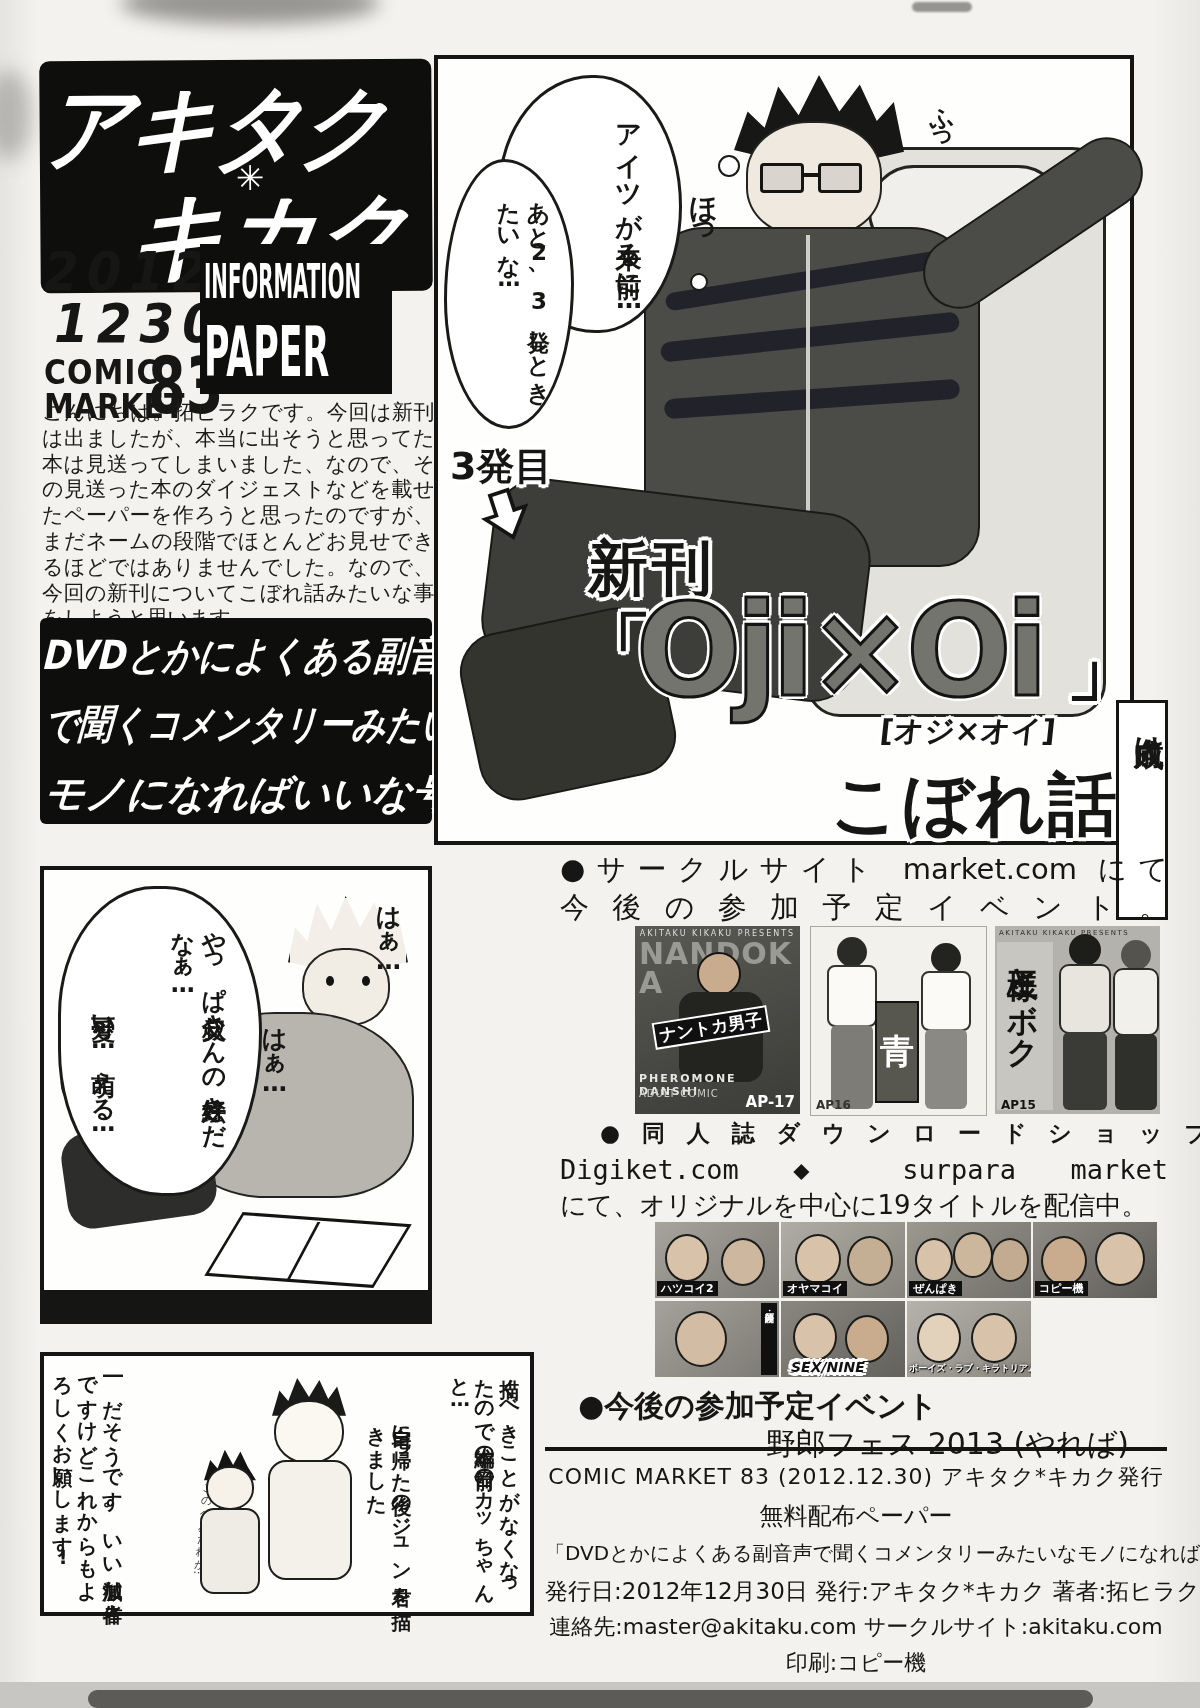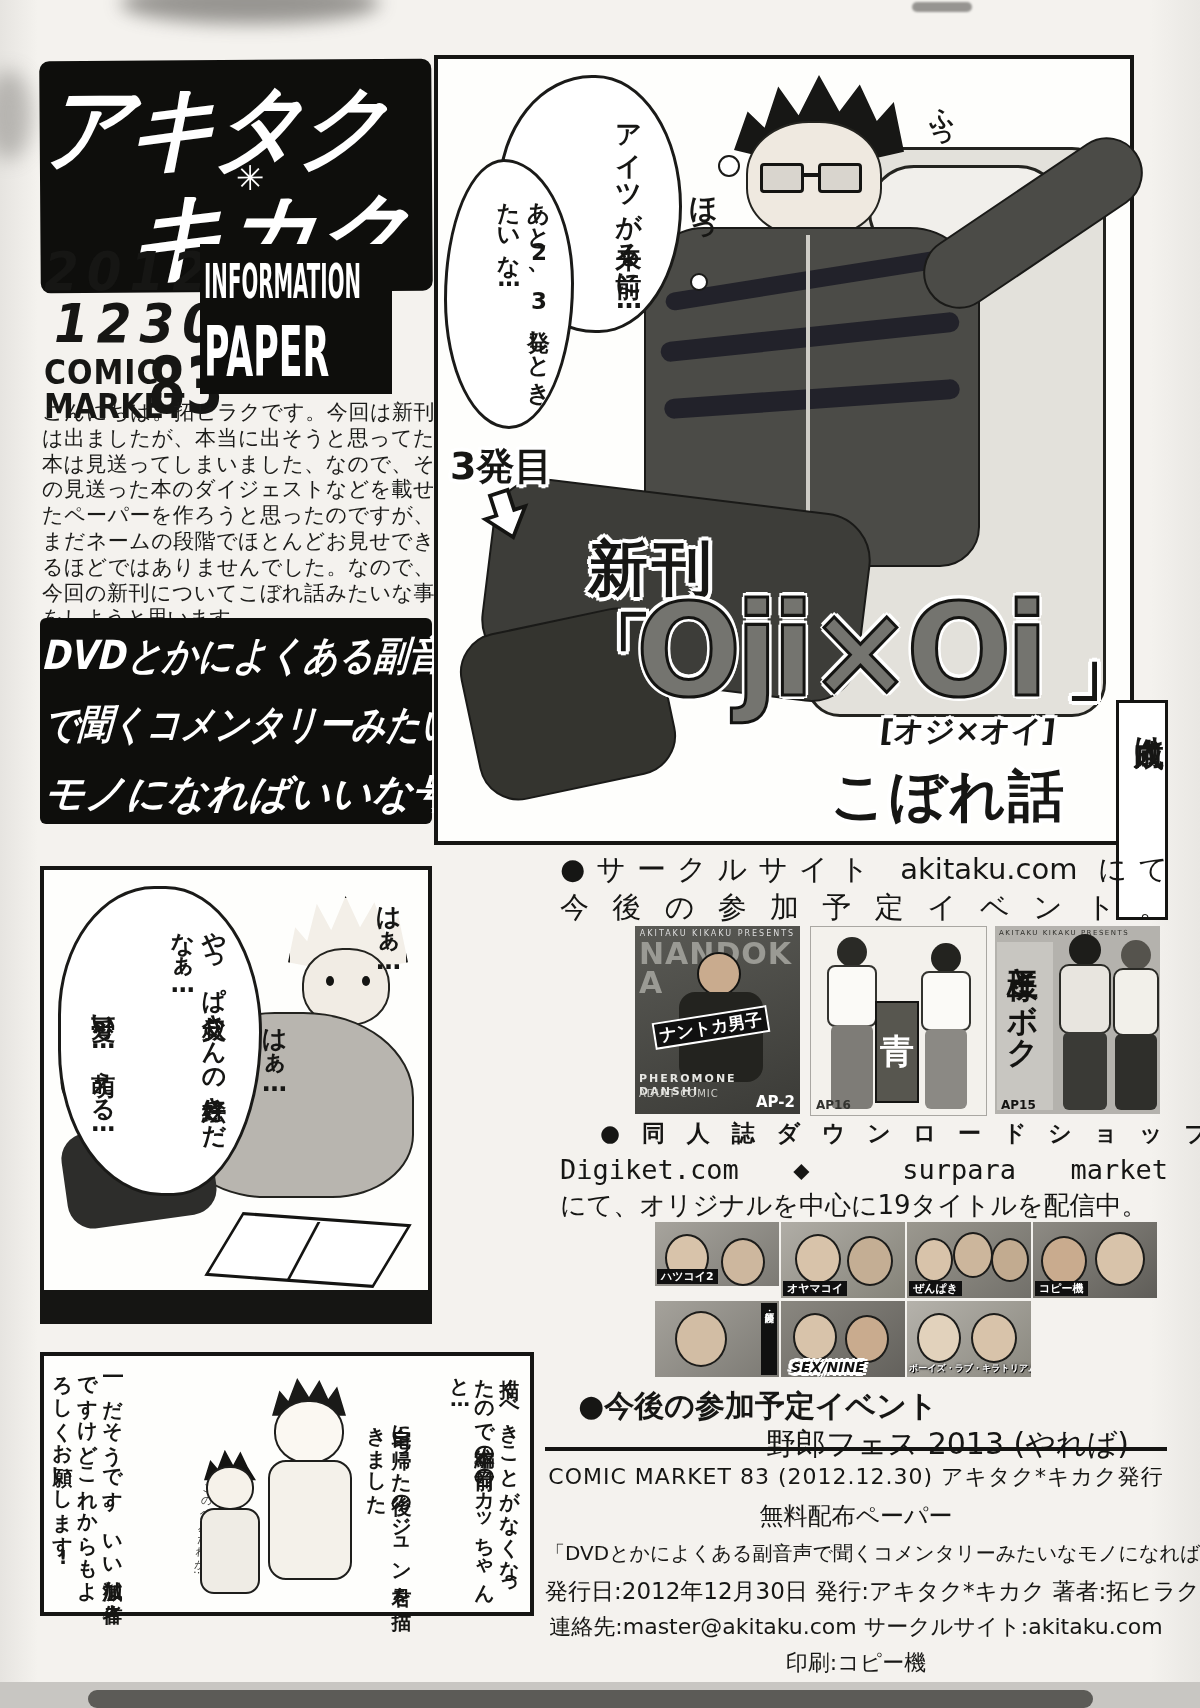--- a/index.html
+++ b/index.html
@@ -85,21 +85,21 @@
     <div class="abs ol" style="left:12px;top:382px;font-size:38px;font-weight:900;">3発目</div>
     <svg class="abs" style="left:40px;top:428px;transform:rotate(-18deg);" width="56" height="56" viewBox="0 0 24 24">
       <path d="M8 2 L16 2 L16 11 L21 11 L12 22 L3 11 L8 11 Z" fill="#fff" stroke="#141412" stroke-width="1.6"></path>
     </svg>
 
     <div class="abs ol" style="left:150px;top:470px;font-size:60px;font-weight:900;letter-spacing:4px;">新刊</div>
     <div class="abs ol" style="left:140px;top:540px;font-size:74px;font-weight:900;">「</div>
     <div class="abs ol" style="left:198px;top:516px;font-size:124px;font-weight:900;letter-spacing:-6px;color:#74746f;-webkit-text-stroke:3px #141412;transform:scaleY(1.04);transform-origin:left top;">Oji×Oi</div>
     <div class="abs ol" style="left:442px;top:652px;font-size:30px;font-weight:900;transform:skewX(-6deg);">[オジ×オイ]</div>
     <div class="abs ol" style="left:628px;top:560px;font-size:74px;font-weight:900;">」</div>
-    <div class="abs ol" style="left:392px;top:700px;font-size:56px;font-weight:900;letter-spacing:2px;">こぼれ話</div>
+    <div class="abs ol" style="left:392px;top:700px;font-size:69px;font-weight:900;letter-spacing:2px;">こぼれ話</div>
   </div>
 
   <div class="abs" style="left:1116px;top:700px;width:52px;height:220px;background:#fff;border:3px solid #141412;box-sizing:border-box;">
     <div class="v" style="position:absolute;left:9px;top:12px;font-size:30px;font-weight:700;">成人向け</div>
   </div>
 
   <div class="panel" style="left:40px;top:866px;width:392px;height:458px;">
 
     <div class="shape" style="left:244px;top:26px;width:120px;height:78px;background:#f3efe8;border:2px solid #1e1e1c;clip-path:polygon(0 85%,6% 40%,16% 58%,24% 10%,36% 44%,48% 0,60% 40%,72% 8%,82% 50%,92% 26%,100% 85%,50% 100%);"></div>
     <div class="shape" style="left:258px;top:78px;width:88px;height:78px;background:#f1ece4;border:2px solid #23231f;border-radius:46%;"></div>
@@ -113,32 +113,32 @@
     <div class="shape" style="left:0;bottom:0;width:100%;height:30px;background:#151513;"></div>
 
     <div class="bubble" style="left:14px;top:16px;width:204px;height:310px;border-radius:50% 50% 46% 54%/44% 50% 56% 50%;">
       <div class="v" style="position:absolute;right:30px;top:26px;height:230px;font-size:24px;font-weight:600;line-height:1.3;">やっぱ叔父さんの絵好きだなぁ…</div>
       <div class="v" style="position:absolute;left:26px;top:110px;height:180px;font-size:24px;font-weight:600;line-height:1.3;">可愛い…萌える…</div>
     </div>
     <div class="v abs" style="left:328px;top:18px;font-size:25px;font-weight:600;">はぁ…</div>
     <div class="v abs" style="left:214px;top:140px;font-size:25px;font-weight:600;">はぁ…</div>
   </div>
 
-  <div class="abs justi" style="left:560px;top:850px;width:608px;font-size:29px;font-weight:500;">●サークルサイト akitaku.com にて</div>
+  <div class="abs justi" style="left:560px;top:850px;width:608px;font-size:29px;font-weight:500;">●サークルサイト market.com にて</div>
   <div class="abs justi" style="left:560px;top:888px;width:608px;font-size:29px;font-weight:500;">今後の参加予定イベント。</div>
 
   <div class="abs" style="left:635px;top:926px;width:165px;height:188px;background:linear-gradient(160deg,#5a5a55,#3b3b37);overflow:hidden;">
     <div style="font-size:8px;letter-spacing:2px;color:#ddd;text-align:center;padding-top:3px;">AKITAKU KIKAKU PRESENTS</div>
     <div style="font-size:30px;font-weight:900;color:#9a9a94;letter-spacing:1px;line-height:.95;word-break:break-all;padding:2px 4px;">NANDOKA</div>
     <div class="shape" style="left:62px;top:26px;width:44px;height:44px;background:#c9ab8e;border:2px solid #141412;border-radius:50%;"></div>
     <div class="shape" style="left:44px;top:66px;width:84px;height:90px;background:#23231f;border-radius:16px;"></div>
     <div class="shape tag" style="left:18px;top:88px;font-size:17px;transform:rotate(-9deg);border:2px solid #fff;">ナントカ男子</div>
     <div class="shape" style="left:4px;top:146px;font-size:11px;letter-spacing:2px;color:#e6e6e2;font-weight:700;">PHEROMONE DANSHI</div>
     <div class="shape" style="left:4px;top:162px;font-size:10px;letter-spacing:1px;color:#cfcfca;">ADULT COMIC</div>
-    <div class="shape" style="right:5px;bottom:3px;font-size:15px;font-weight:700;color:#fff;">AP-2</div>
+    <div class="shape" style="right:5px;bottom:3px;font-size:15px;font-weight:700;color:#fff;">AP-17</div>
   </div>
   <div class="abs" style="left:810px;top:926px;width:175px;height:188px;background:#f3f1ec;border:1px solid #a9a7a2;overflow:hidden;">
     <div class="shape" style="left:26px;top:10px;width:30px;height:30px;background:#2a2a26;border-radius:50%;"></div>
     <div class="shape" style="left:16px;top:38px;width:50px;height:62px;background:#fbfaf7;border:2px solid #33332f;border-radius:8px;"></div>
     <div class="shape" style="left:20px;top:98px;width:42px;height:84px;background:#7e7c77;border-radius:6px;"></div>
     <div class="shape" style="left:120px;top:16px;width:30px;height:30px;background:#23231f;border-radius:50%;"></div>
     <div class="shape" style="left:110px;top:44px;width:50px;height:60px;background:#fbfaf7;border:2px solid #33332f;border-radius:8px;"></div>
     <div class="shape" style="left:114px;top:102px;width:42px;height:80px;background:#8b8984;border-radius:6px;"></div>
     <div class="shape" style="left:64px;top:74px;width:44px;height:102px;background:#57564f;border:2px solid #141412;display:flex;align-items:center;justify-content:center;">
       <span style="color:#fff;font-size:34px;font-weight:900;">青</span>
@@ -157,21 +157,21 @@
     <div class="shape" style="left:118px;top:42px;width:46px;height:68px;background:#f2f0ea;border:2px solid #2a2a26;border-radius:10px;"></div>
     <div class="shape" style="left:120px;top:108px;width:42px;height:76px;background:#2f2f2b;border-radius:6px;"></div>
     <div class="shape" style="left:6px;bottom:2px;font-size:12px;font-weight:700;color:#131311;">AP15</div>
   </div>
 
   <div class="abs justi" style="left:560px;top:1118px;width:608px;font-size:23px;font-weight:700;margin-left:40px;">●同人誌ダウンロードショップ</div>
   <div class="abs justi" style="left:560px;top:1154px;width:608px;font-size:27px;font-family:'DejaVu Sans Mono','Liberation Mono',monospace;">Digiket.com ◆ surpara market</div>
   <div class="abs" style="left:560px;top:1188px;width:608px;font-size:26px;font-weight:500;">にて、オリジナルを中心に19タイトルを配信中。</div>
 
   <div class="abs" style="left:655px;top:1222px;width:508px;height:156px;display:flex;flex-wrap:wrap;gap:2px;">
-    <div class="abs" style="position:relative;width:124px;height:64px;background:linear-gradient(140deg,#a7a49d,#7c7a74);overflow:hidden;text-align:center;">
+    <div class="abs" style="position:relative;width:124px;height:76px;background:linear-gradient(140deg,#a7a49d,#7c7a74);overflow:hidden;text-align:center;">
       <div class="spark" style="left:10px;top:12px;width:40px;height:44px;background:#d8c3aa;border:2px solid #1c1c1a;"></div>
       <div class="spark" style="left:66px;top:16px;width:40px;height:44px;background:#cdb79e;border:2px solid #1c1c1a;"></div>
       <span class="tag" style="position:absolute;left:2px;bottom:2px;font-size:11px;">ハツコイ2</span>
     </div>
     <div class="abs" style="position:relative;width:124px;height:76px;background:linear-gradient(140deg,#b0ada6,#858379);overflow:hidden;">
       <div class="spark" style="left:14px;top:12px;width:42px;height:46px;background:#d8c3aa;border:2px solid #1c1c1a;"></div>
       <div class="spark" style="left:66px;top:14px;width:42px;height:46px;background:#c4ae94;border:2px solid #1c1c1a;"></div>
       <span class="tag" style="position:absolute;left:2px;bottom:2px;font-size:11px;">オヤマコイ</span>
     </div>
     <div class="abs" style="position:relative;width:124px;height:76px;background:linear-gradient(140deg,#9b988f,#72706a);overflow:hidden;">

